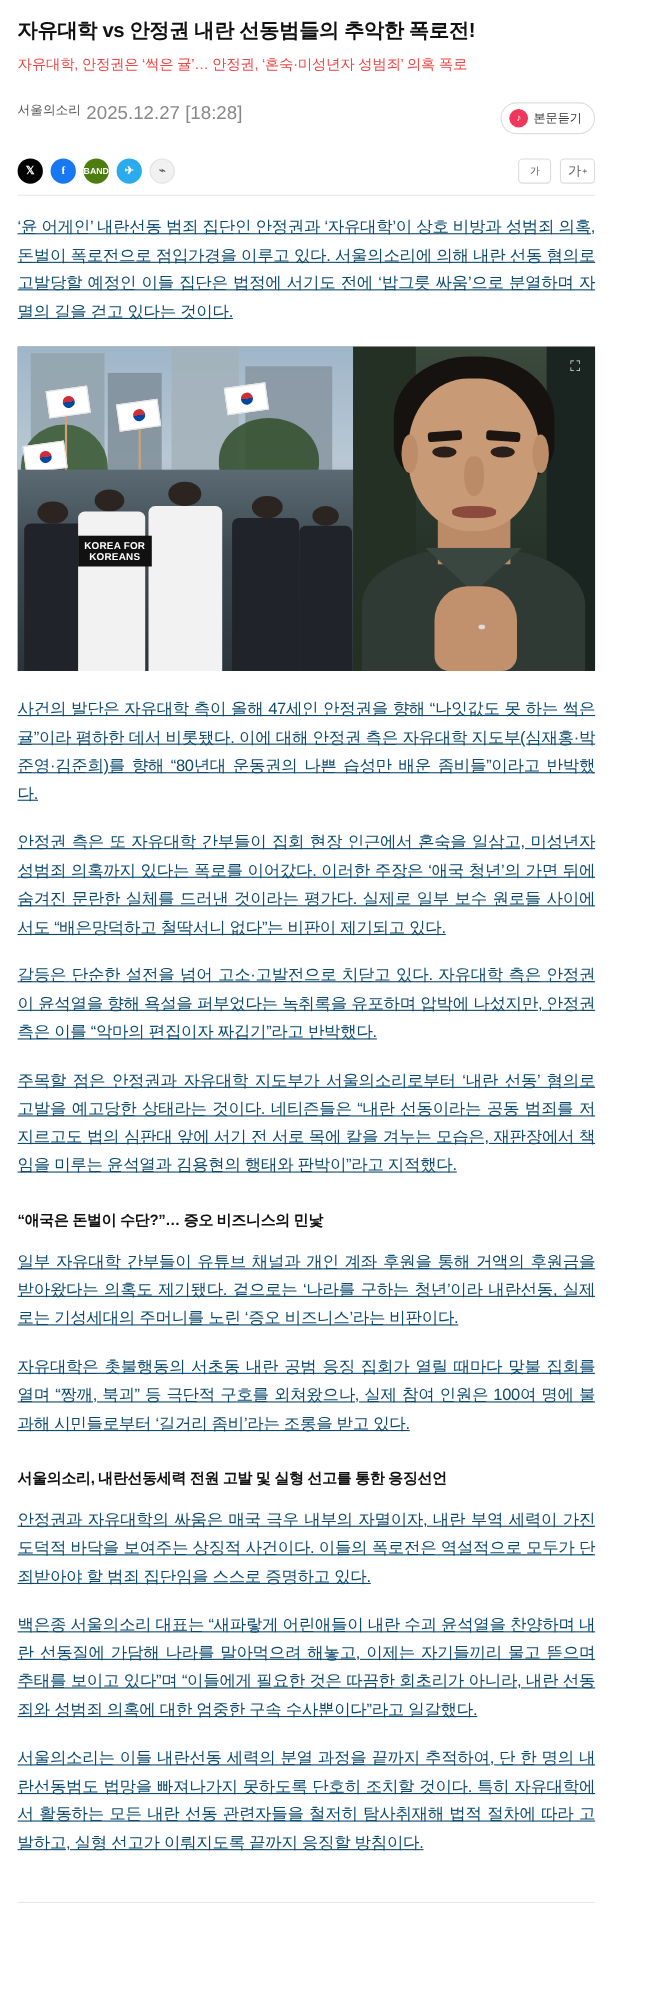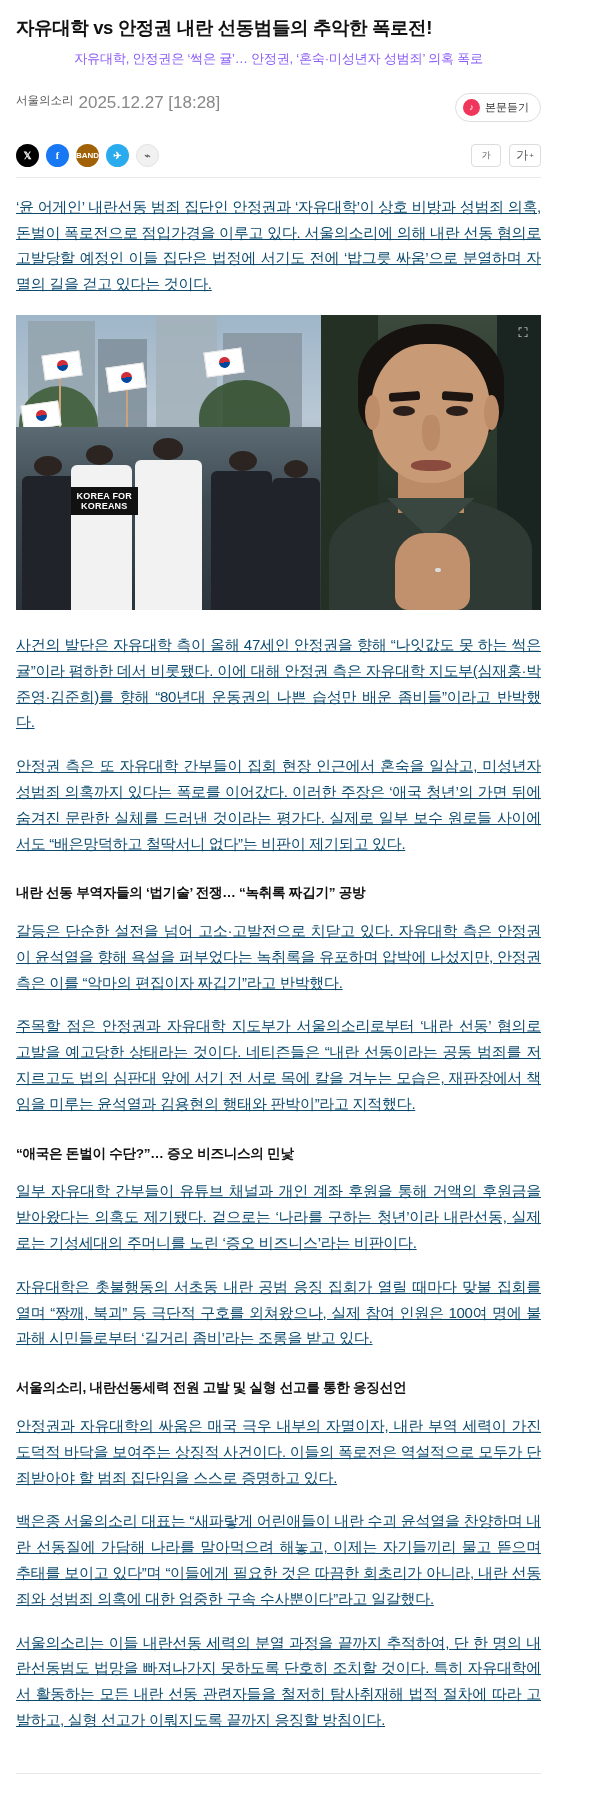--- a/index.html
+++ b/index.html
@@ -25,24 +25,23 @@
     font-size: 18.5px;
     font-weight: bold;
     line-height: 1.35;
     color: #111;
     margin: 0 0 8px 0;
     letter-spacing: -0.4px;
   }
   .subheadline {
     font-size: 13.2px;
     line-height: 1.5;
-    color: #8b5cf6;
+    color: #ef4444;
     margin: 0;
     letter-spacing: -0.3px;
-    text-align: center;
   }
   .byline-row {
     padding: 14px 16px 0 16px;
     display: flex;
     justify-content: space-between;
     align-items: flex-start;
   }
   .byline-left {
     display: flex;
     flex-direction: row;
@@ -93,21 +92,21 @@
     border-radius: 50%;
     display: inline-flex;
     align-items: center;
     justify-content: center;
     font-size: 10px;
     color: #fff;
     font-weight: bold;
   }
   .sns-x { background: #000; }
   .sns-facebook { background: #1877f2; font-family: "Liberation Serif", serif; }
-  .sns-band { background: #a16207; font-size: 8px; }
+  .sns-band { background: #4d7c0f; font-size: 8px; }
   .sns-telegram { background: #2aabee; }
   .sns-share { background: #f1f1f1; color: #666; border: 1px solid #e2e2e2; }
   .font-group { display: flex; align-items: center; gap: 8px; }
   .font-btn {
     min-width: 30px;
     height: 23px;
     border: 1px solid #dcdcdc;
     border-radius: 4px;
     background: #fff;
     font-size: 11px;
@@ -401,21 +400,20 @@
         <div class="man-hand"></div>
         <div class="man-ring"></div>
       </div>
 
       <div class="expand-icon">⛶</div>
     </div>
 
     <p class="para">사건의 발단은 자유대학 측이 올해 47세인 안정권을 향해 “나잇값도 못 하는 썩은 귤”이라 폄하한 데서 비롯됐다. 이에 대해 안정권 측은 자유대학 지도부(심재홍·박준영·김준희)를 향해 “80년대 운동권의 나쁜 습성만 배운 좀비들”이라고 반박했다.</p>
     <p class="para">안정권 측은 또 자유대학 간부들이 집회 현장 인근에서 혼숙을 일삼고, 미성년자 성범죄 의혹까지 있다는 폭로를 이어갔다. 이러한 주장은 ‘애국 청년’의 가면 뒤에 숨겨진 문란한 실체를 드러낸 것이라는 평가다. 실제로 일부 보수 원로들 사이에서도 “배은망덕하고 철딱서니 없다”는 비판이 제기되고 있다.</p>
 
-    <h3 class="sub">내란 선동 부역자들의 ‘법기술’ 전쟁… “녹취록 짜깁기” 공방</h3>
     <p class="para">갈등은 단순한 설전을 넘어 고소·고발전으로 치닫고 있다. 자유대학 측은 안정권이 윤석열을 향해 욕설을 퍼부었다는 녹취록을 유포하며 압박에 나섰지만, 안정권 측은 이를 “악마의 편집이자 짜깁기”라고 반박했다.</p>
     <p class="para">주목할 점은 안정권과 자유대학 지도부가 서울의소리로부터 ‘내란 선동’ 혐의로 고발을 예고당한 상태라는 것이다. 네티즌들은 “내란 선동이라는 공동 범죄를 저지르고도 법의 심판대 앞에 서기 전 서로 목에 칼을 겨누는 모습은, 재판장에서 책임을 미루는 윤석열과 김용현의 행태와 판박이”라고 지적했다.</p>
 
     <h3 class="sub">“애국은 돈벌이 수단?”… 증오 비즈니스의 민낯</h3>
     <p class="para">일부 자유대학 간부들이 유튜브 채널과 개인 계좌 후원을 통해 거액의 후원금을 받아왔다는 의혹도 제기됐다. 겉으로는 ‘나라를 구하는 청년’이라 내란선동, 실제로는 기성세대의 주머니를 노린 ‘증오 비즈니스’라는 비판이다.</p>
     <p class="para">자유대학은 촛불행동의 서초동 내란 공범 응징 집회가 열릴 때마다 맞불 집회를 열며 “짱깨, 북괴” 등 극단적 구호를 외쳐왔으나, 실제 참여 인원은 100여 명에 불과해 시민들로부터 ‘길거리 좀비’라는 조롱을 받고 있다.</p>
 
     <h3 class="sub"> 서울의소리, 내란선동세력 전원 고발 및 실형 선고를 통한 응징선언</h3>
     <p class="para">안정권과 자유대학의 싸움은 매국 극우 내부의 자멸이자, 내란 부역 세력이 가진 도덕적 바닥을 보여주는 상징적 사건이다. 이들의 폭로전은 역설적으로 모두가 단죄받아야 할 범죄 집단임을 스스로 증명하고 있다.</p>
     <p class="para">백은종 서울의소리 대표는 “새파랗게 어린애들이 내란 수괴 윤석열을 찬양하며 내란 선동질에 가담해 나라를 말아먹으려 해놓고, 이제는 자기들끼리 물고 뜯으며 추태를 보이고 있다”며 “이들에게 필요한 것은 따끔한 회초리가 아니라, 내란 선동죄와 성범죄 의혹에 대한 엄중한 구속 수사뿐이다”라고 일갈했다.</p>

